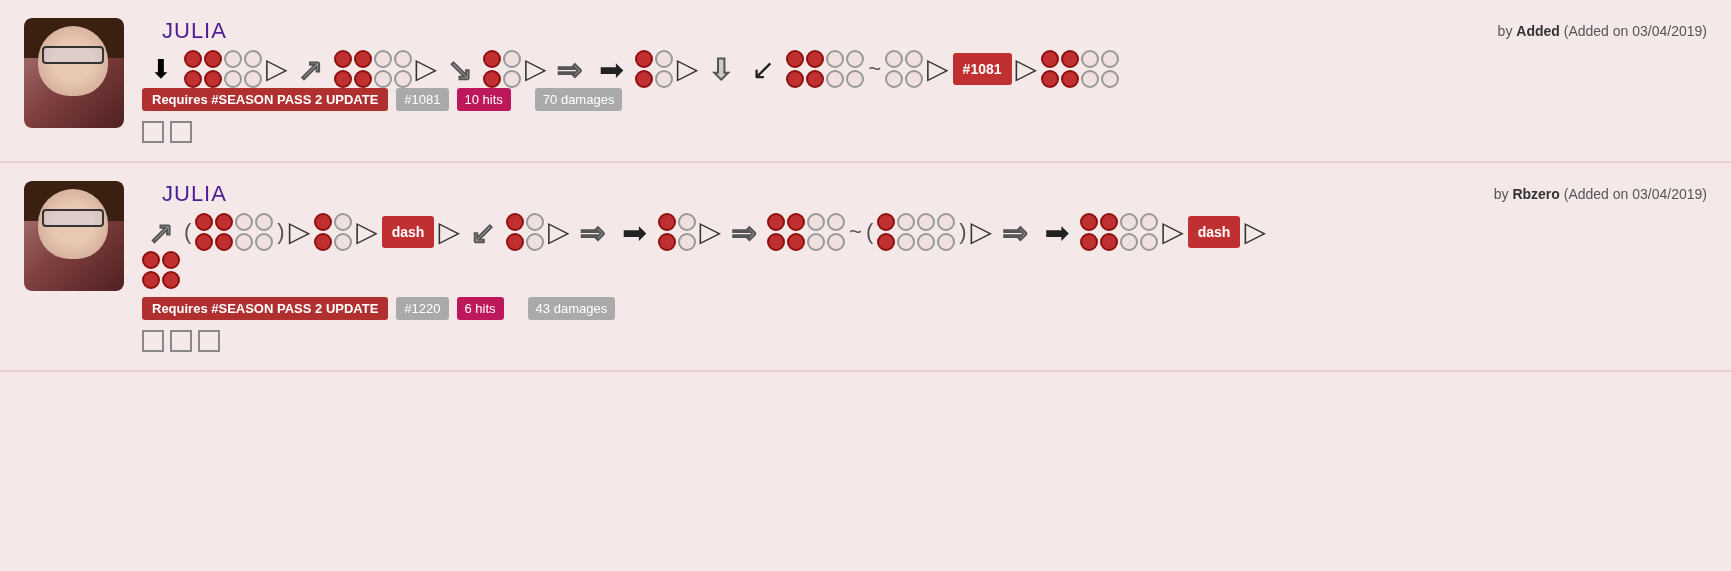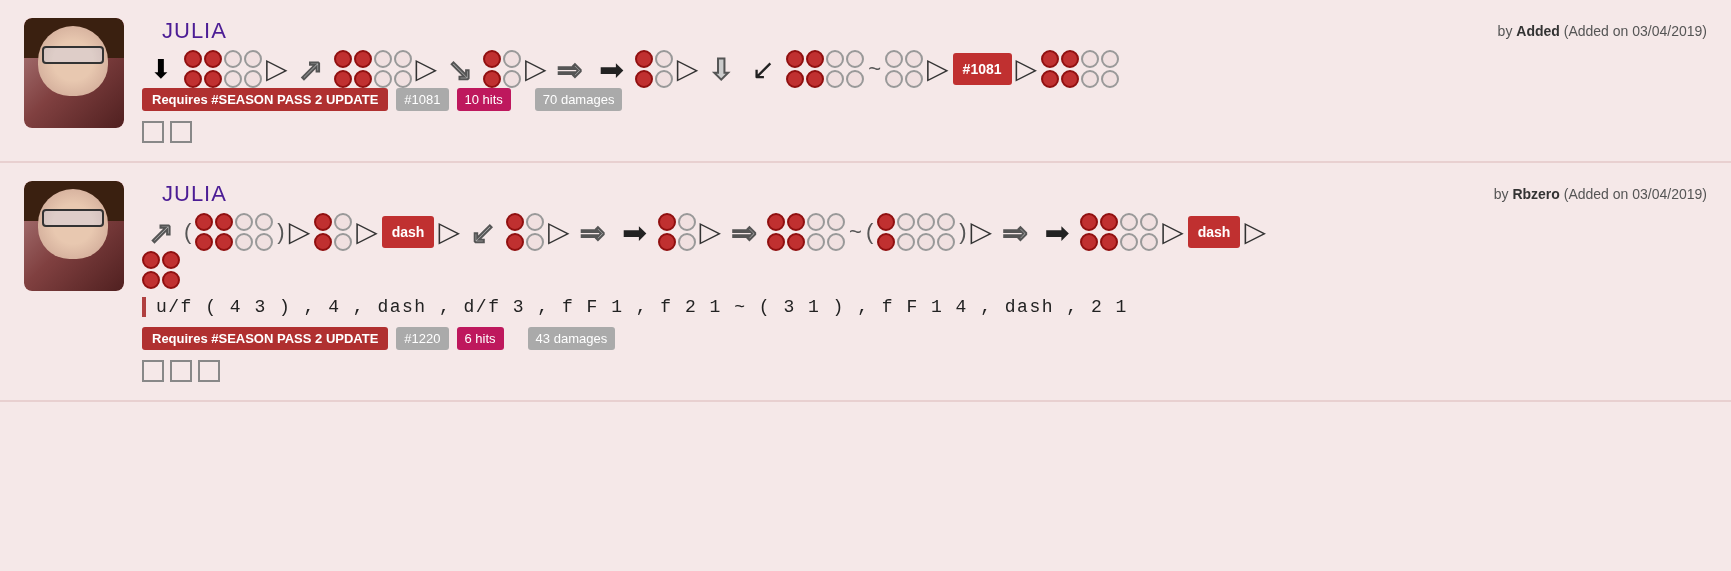--- a/index.html
+++ b/index.html
@@ -515,21 +515,20 @@
             <span class="c red"></span>
             <span class="c red"></span>
           </div>
         <div class="circle-row">
             <span class="c red"></span>
             <span class="c red"></span>
           </div>
       </div>
     </div>
 
-    <div class="notation-text">u/f ( 4 3 ) , 4 , dash , d/f 3 , f F 1 , f 2 1 ~ ( 3 1 ) , f F 1 4 , dash , 2 1</div>
 
     <div class="tags-row">
       <span class="tag-season">Requires #SEASON PASS 2 UPDATE</span>
       <span class="tag-id">#1220</span>
       <span class="tag-hits">6 hits</span>
       <span class="tag-damages">43 damages</span>
     </div>
 
     <div class="icons-row">
       <div class="icon-box"></div>

